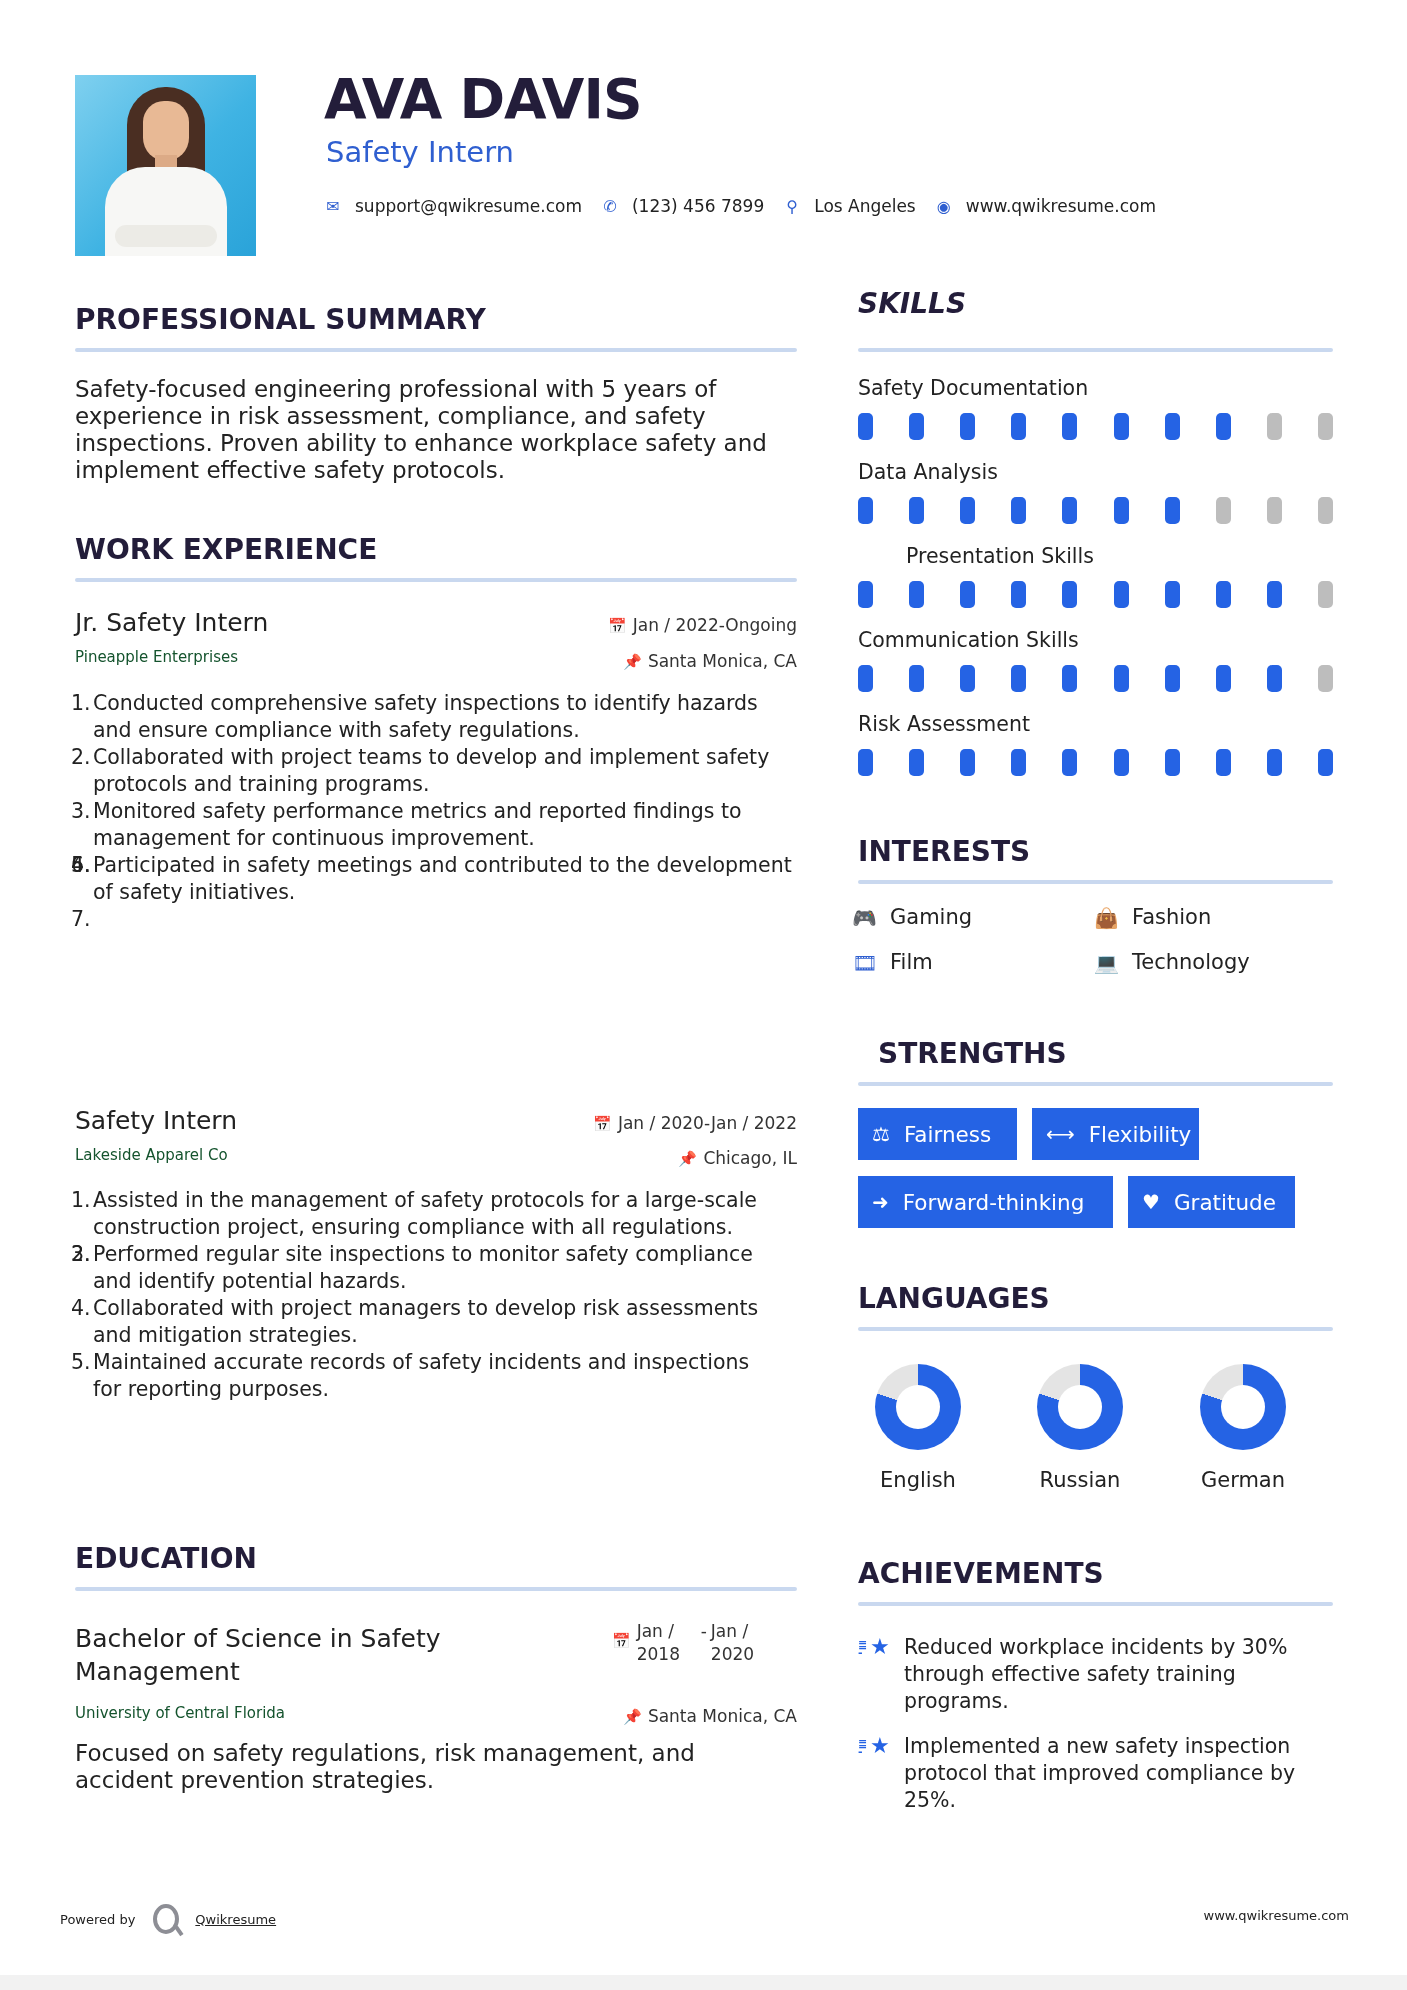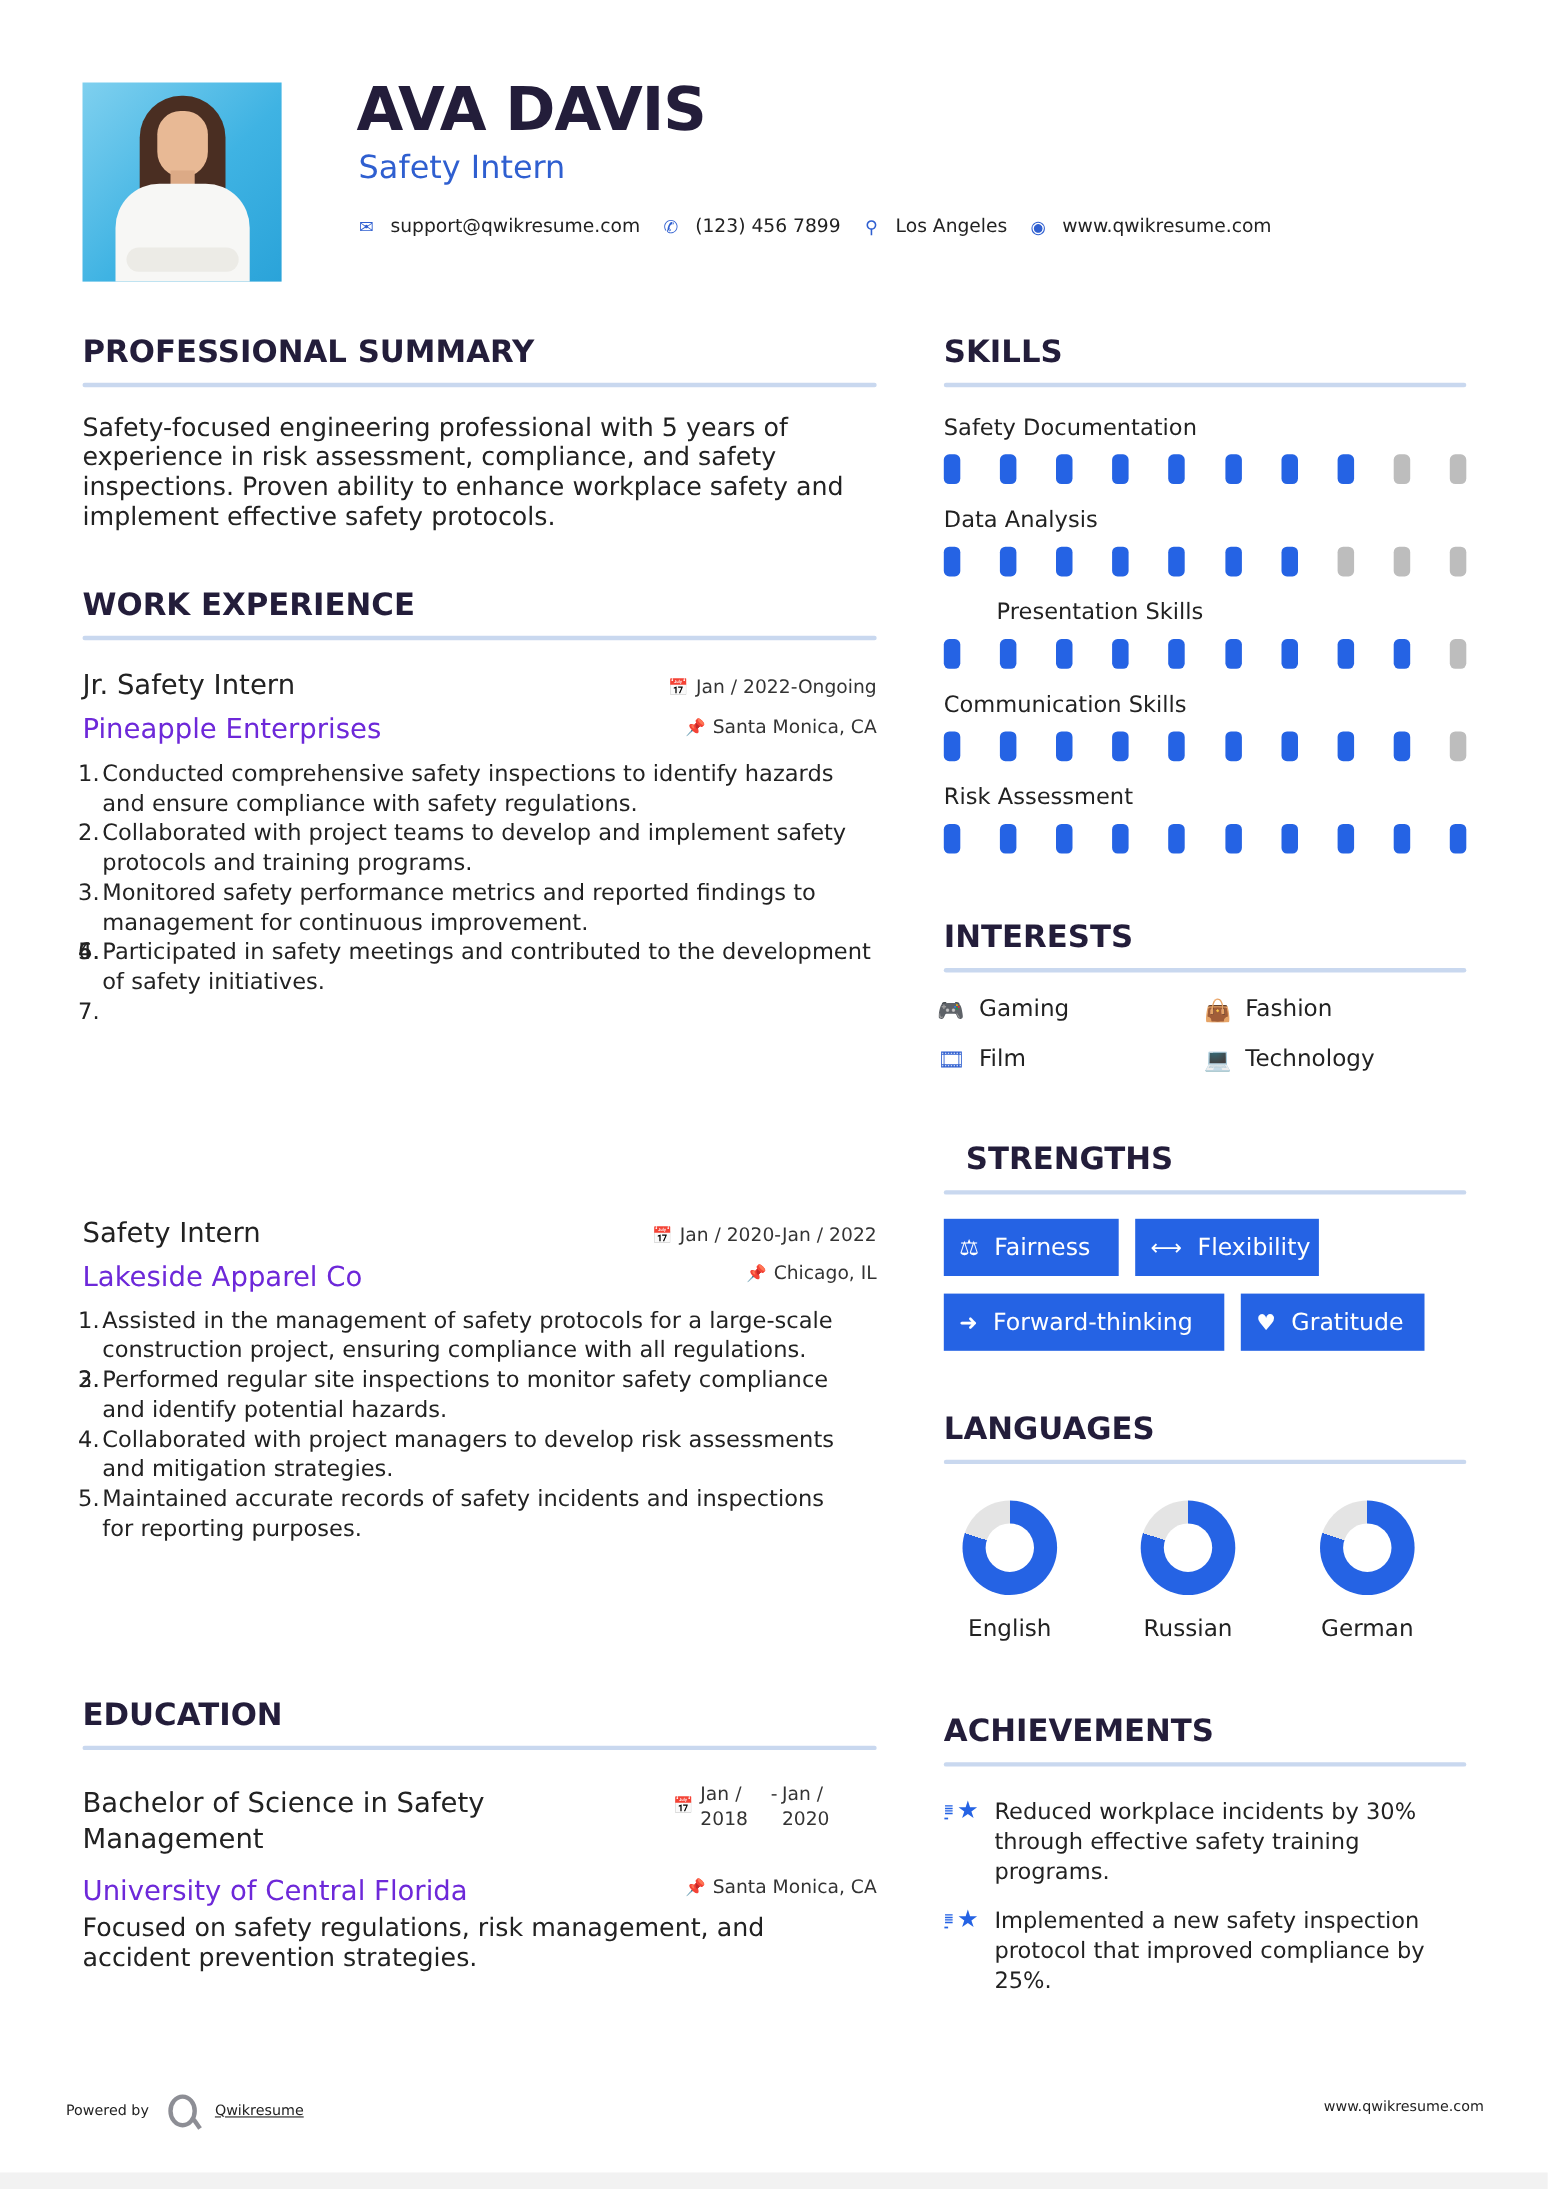--- a/index.html
+++ b/index.html
@@ -19,21 +19,21 @@
   .contact { position: absolute; left: 325px; top: 196px; display: flex; align-items: center; font-size: 17px; color: #222; white-space: nowrap; }
   .contact .ic { color: #2f5fd0; font-size: 16px; margin-right: 14px; display: inline-block; width: 16px; text-align: center; }
   .contact .txt { margin-right: 20px; }
 
   .section-h { position: absolute; font-weight: bold; font-size: 28px; color: #231d3a; letter-spacing: 0px; line-height: 1; }
   .rule { position: absolute; height: 4px; background: #c9d8ef; border-radius: 2px; }
 
   .para { position: absolute; font-size: 23px; line-height: 27px; color: #222; }
 
   .job-h { position: absolute; font-size: 25px; color: #222; line-height: 1; }
-  .company { position: absolute; font-size: 25px; color: #6d28d9; line-height: 1; }
+  .company { position: absolute; font-size: 15px; color: #14532d; line-height: 1; }
   .meta { position: absolute; font-size: 17px; color: #333; line-height: 1; text-align: right; white-space: nowrap; }
   .meta .mi { font-size: 15px; margin-right: 6px; color: #333; }
 
   ol.bullets { position: absolute; list-style: none; font-size: 20.5px; line-height: 27px; color: #222; }
   ol.bullets li { position: relative; padding-left: 18px; }
   ol.bullets li .num { position: absolute; left: -4px; top: 0; }
 
   .skill-label { position: absolute; font-size: 20.5px; color: #222; line-height: 1; }
   .pills { position: absolute; display: flex; justify-content: space-between; width: 475px; }
   .pill { width: 15px; height: 27px; border-radius: 5px; background: #2563e4; }
@@ -125,21 +125,21 @@
 <div style="position:absolute; left:612px; top:1620px; display:flex; font-size:17px; color:#333; line-height:23px;">
   <span style="font-size:15px; margin-right:6px; margin-top:10px;">📅</span>
   <span style="width:58px;">Jan / 2018</span>
   <span style="margin:0 4px 0 6px;">-</span>
   <span style="width:58px;">Jan / 2020</span>
 </div>
 <div class="company" style="left:75px; top:1706px;">University of Central Florida</div>
 <div class="meta" style="right:610px; top:1708px;"><span class="mi">📌</span><span>Santa Monica, CA</span></div>
 <div class="para" style="left:75px; top:1740px; width:722px;">Focused on safety regulations, risk management, and accident prevention strategies.</div>
 
-<div class="section-h" style="left:858px; top:306px;">SKILLS</div>
+<div class="section-h" style="left:858px; top:290px;font-style:italic;">SKILLS</div>
 <div class="rule" style="left:858px; top:348px; width:475px;"></div>
 <div id="skills-wrap">
     <div class="skill-label" style="left: 858px; top: 378px;">Safety Documentation</div>
     <div class="pills" style="left: 858px; top: 413px;">
       <span class="pill"></span>
       <span class="pill"></span>
       <span class="pill"></span>
       <span class="pill"></span>
       <span class="pill"></span>
       <span class="pill"></span>

